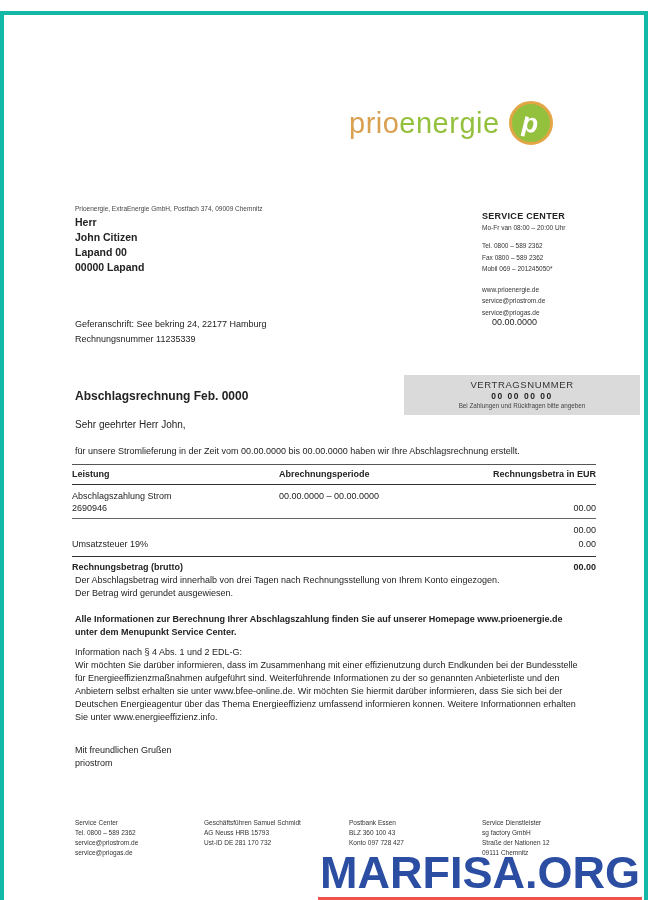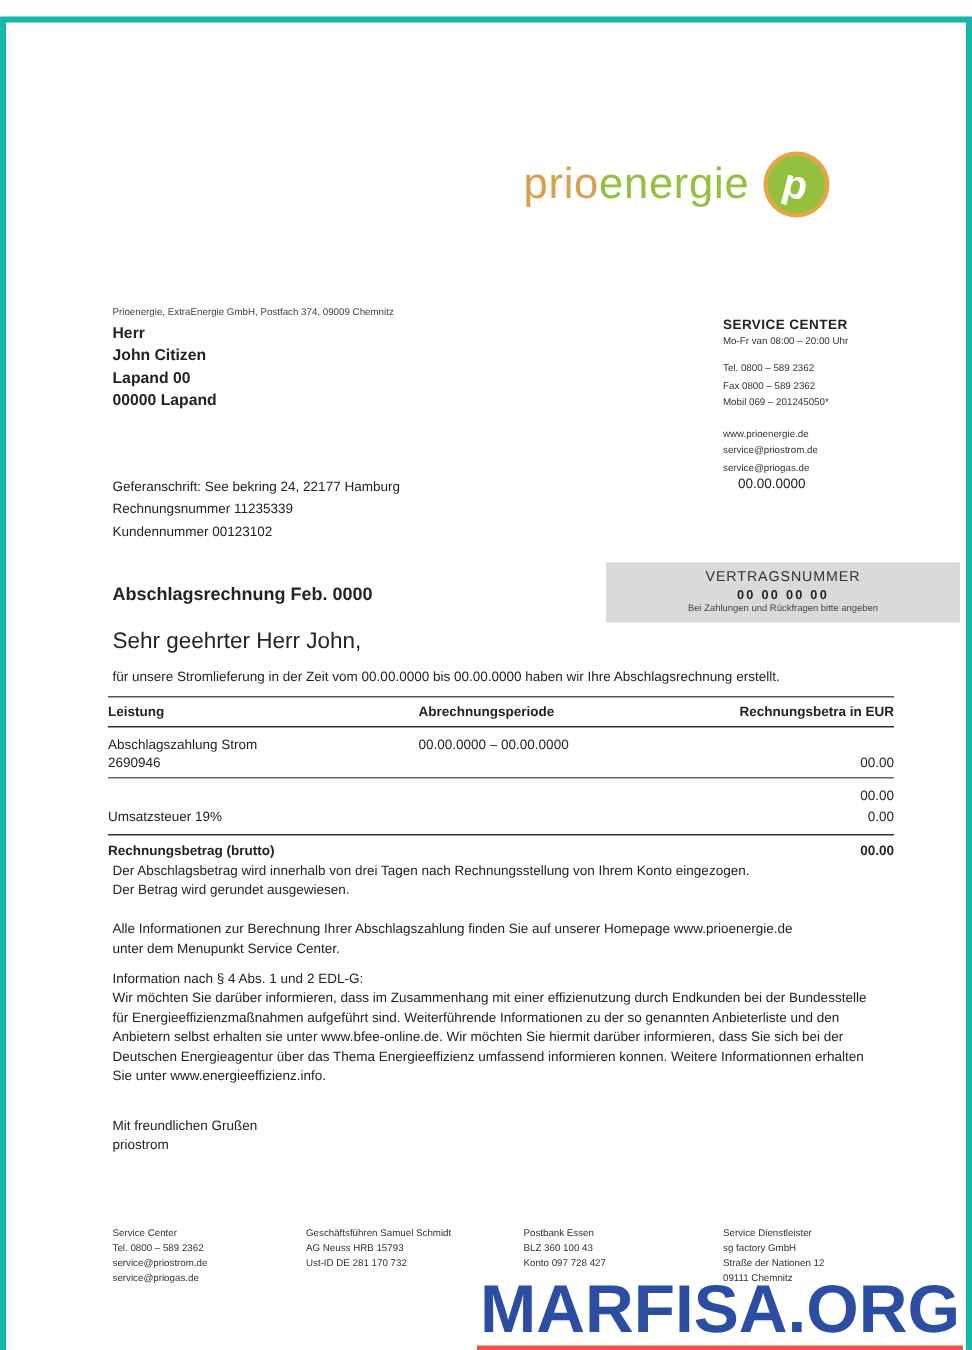--- a/index.html
+++ b/index.html
@@ -31,40 +31,40 @@
 
   
   .contract{top:360px;left:400px;width:236px;height:40px;background:#DADADA;text-align:center;
             box-sizing:border-box;padding-top:4px;}
   .contract-title{font-size:9.5px;letter-spacing:.6px;color:#333;}
   .contract-number{font-size:8.5px;font-weight:bold;letter-spacing:1.5px;margin-top:1px;}
   .contract-note{font-size:6.3px;color:#444;margin-top:1px;}
 
   
   .heading{top:374px;left:71px;font-size:12px;font-weight:bold;}
-  .greeting{top:404px;left:71px;font-size:15px;}
+  .greeting{top:404px;left:71px;font-size:10px;}
   .intro{top:431px;left:71px;font-size:9px;width:530px;}
 
   
   .table{top:449px;left:68px;width:524px;border-top:1px solid #555;font-size:9px;}
   .trow{display:flex;}
   .c1{width:207px;}
   .c2{flex:1;}
   .c3{width:110px;text-align:right;}
   .thead{font-weight:bold;padding:4px 0 5px;border-bottom:1.5px solid #333;}
   .item{padding:6px 0 5px;}
   .item .c3{display:flex;flex-direction:column;justify-content:flex-end;}
   .item-sub{margin-top:2px;}
   .group{border-top:1px solid #666;padding:4px 0 5px;line-height:14px;}
   .total{border-top:1.5px solid #333;padding:5px 0;font-weight:bold;gap:12px;}
 
   
   .para{left:71px;width:528px;font-size:9px;line-height:13px;}
   .p1{top:559px;}
-  .p2{top:598px;}
+  .p2{top:598px;font-weight:bold;}
   .p3{top:631px;width:508px;}
   .closing{top:729px;}
   .pre{white-space:pre-line;}
 
   
   .footer{top:803px;left:71px;display:flex;font-size:6.5px;line-height:10px;color:#333;}
   .fcol0{width:129px;}
   .fcol1{width:145px;}
   .fcol2{width:133px;}
   .fcol3{width:130px;}
@@ -105,21 +105,20 @@
     <div class="svc-block">
       <div>www.prioenergie.de</div>
       <div>service@priostrom.de</div>
       <div>service@priogas.de</div>
     </div>
   </div>
 
   <div class="abs meta">
     <div>Geferanschrift: See bekring 24, 22177 Hamburg</div>
     <div>Rechnungsnummer 11235339</div>
-    <div>Kundennummer 00123102</div>
   </div>
   <div class="abs doc-date">00.00.0000</div>
 
   <div class="abs contract" style="background-color: rgb(218, 218, 218);">
     <div class="contract-title">VERTRAGSNUMMER</div>
     <div class="contract-number">00 00 00 00</div>
     <div class="contract-note">Bei Zahlungen und Rückfragen bitte angeben</div>
   </div>
 
   <div class="abs heading">Abschlagsrechnung Feb. 0000</div>

